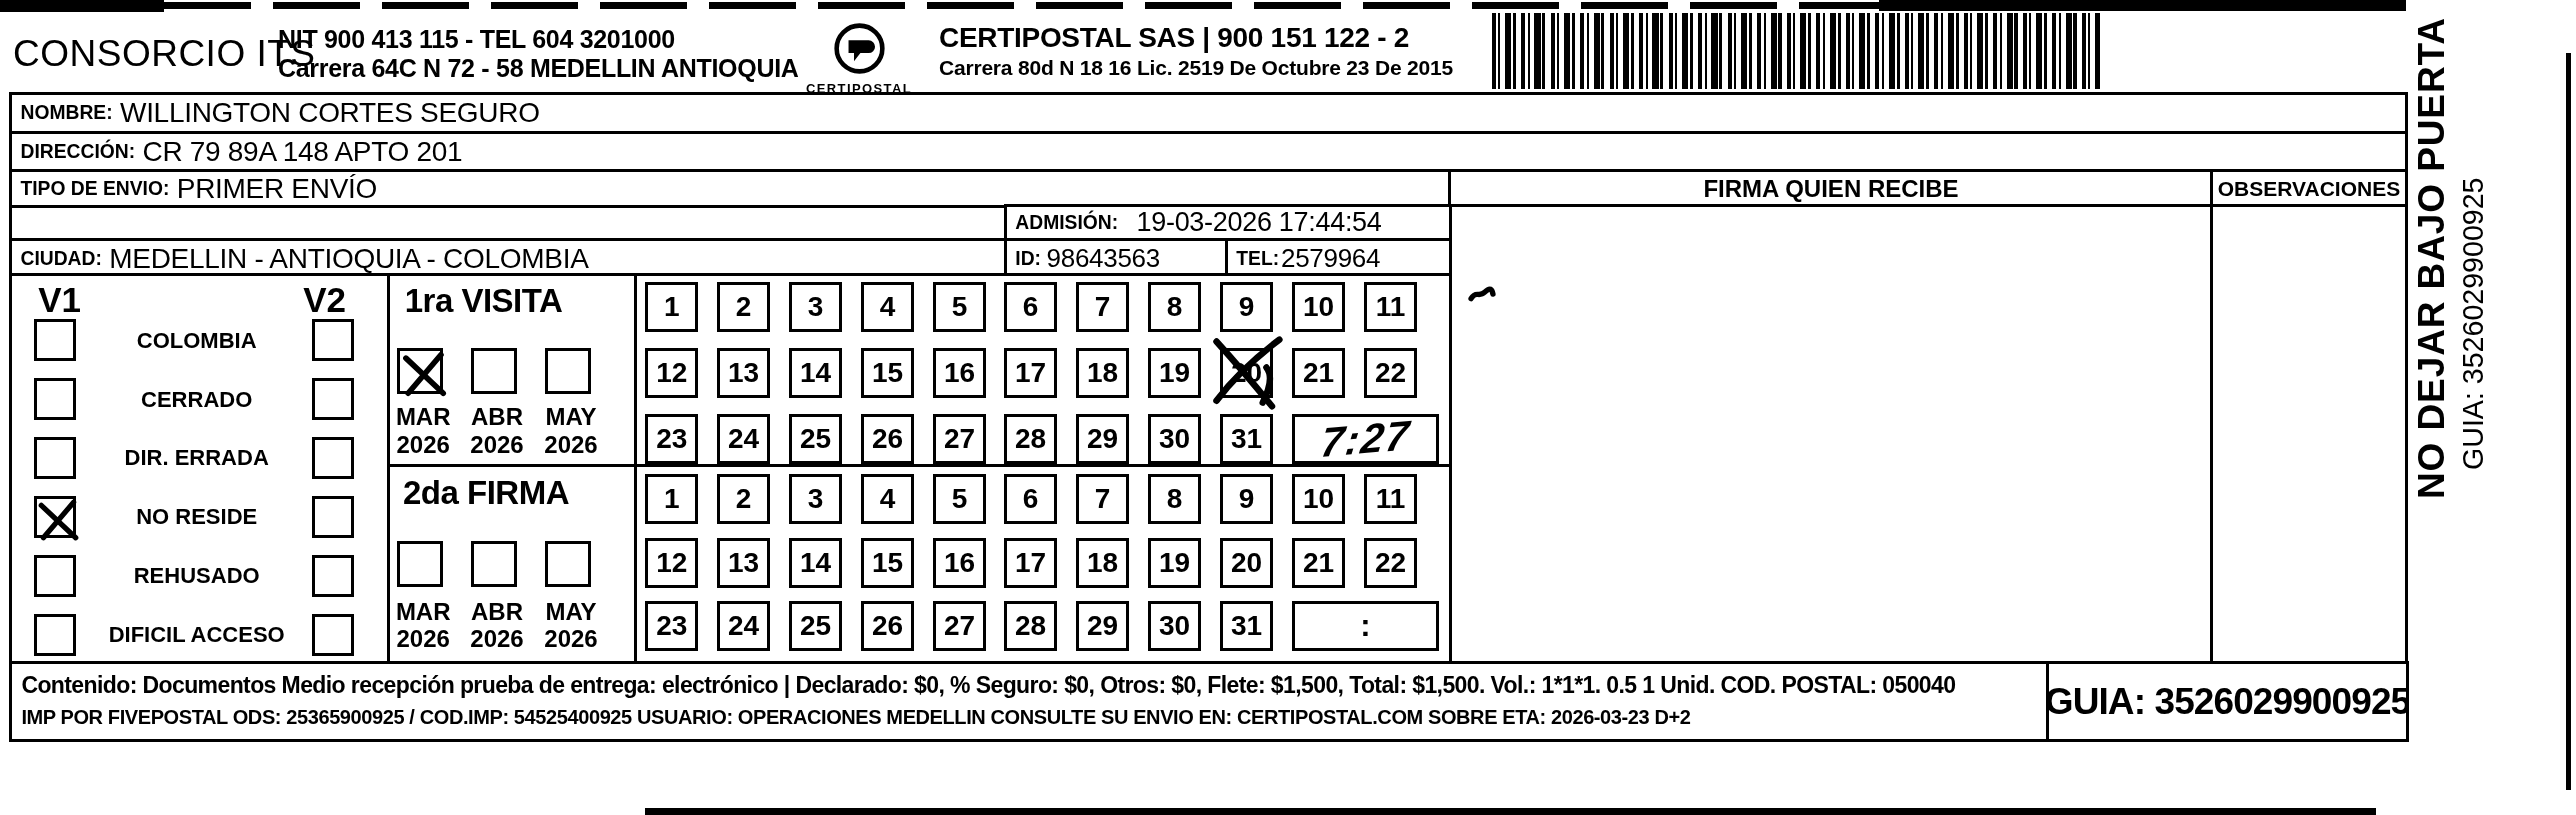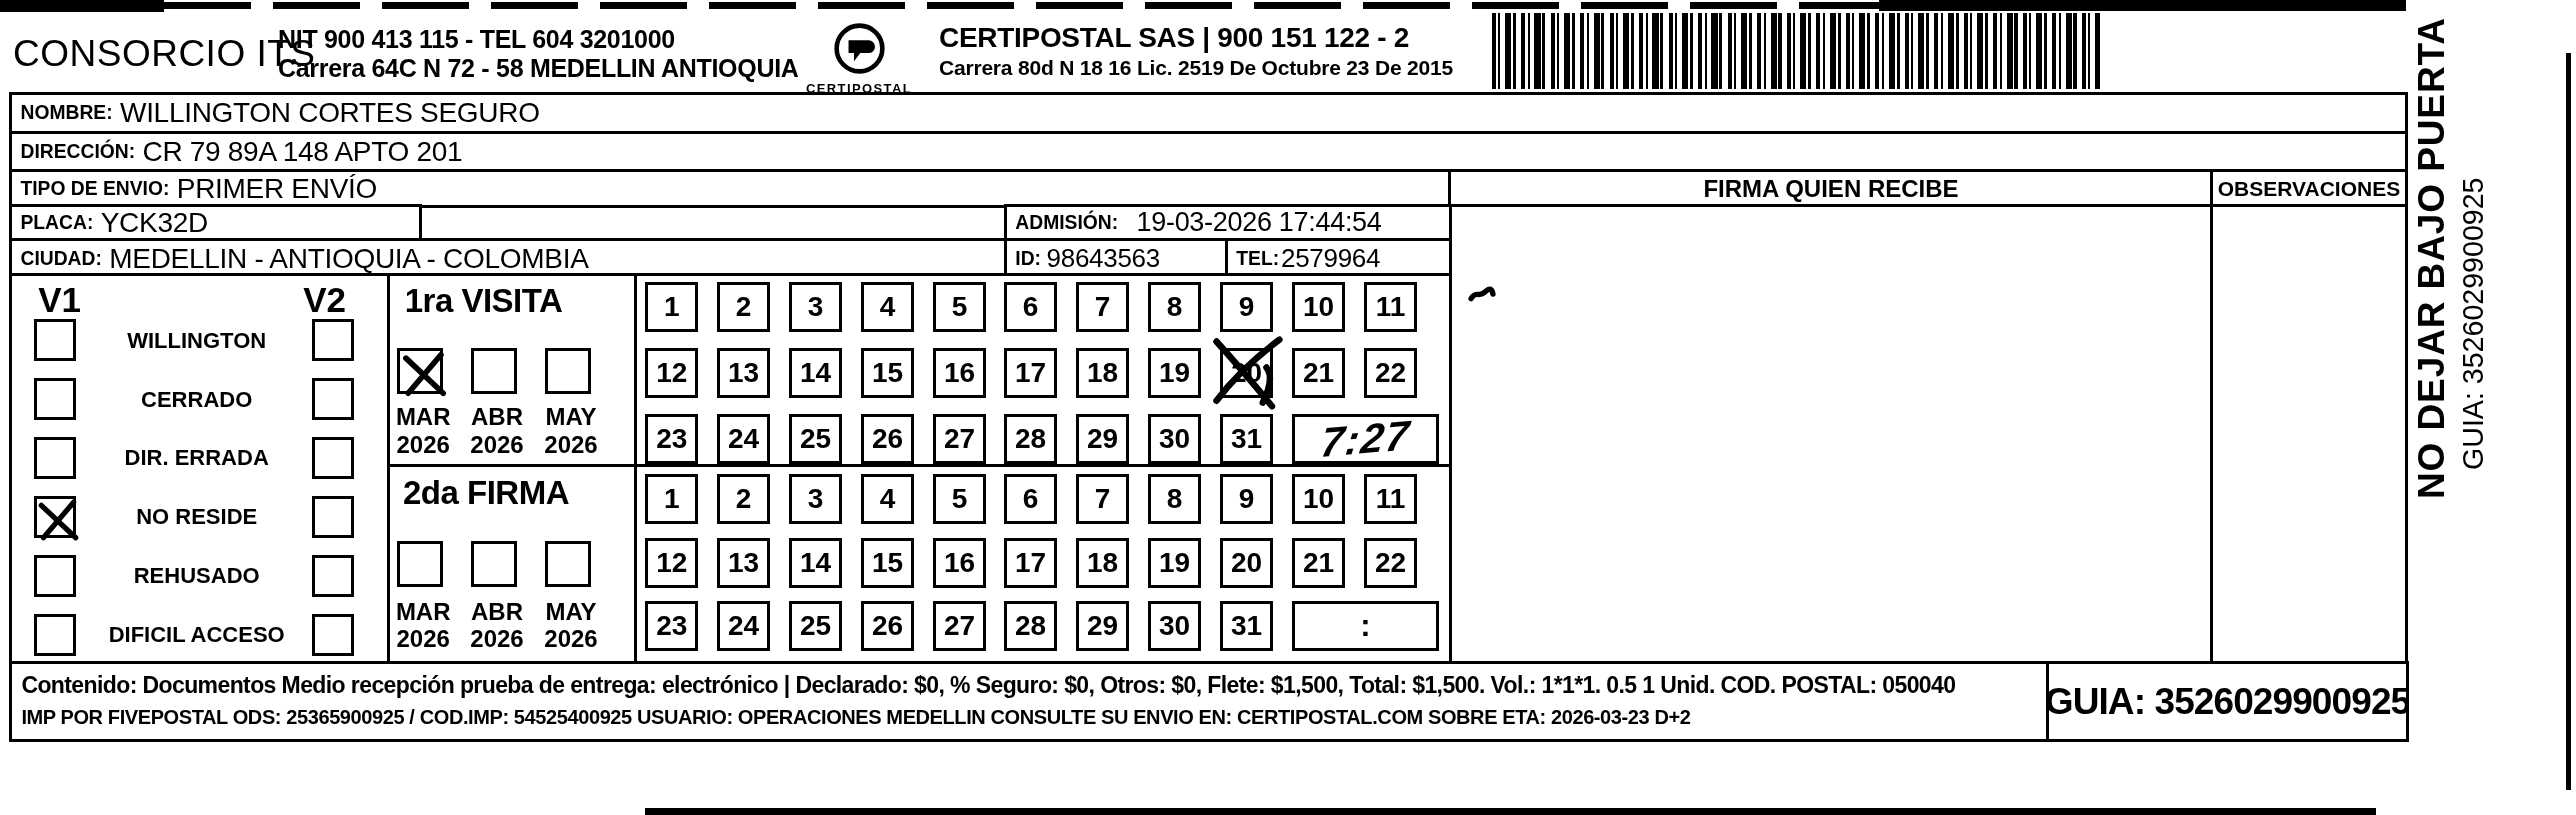--- a/index.html
+++ b/index.html
@@ -103,24 +103,20 @@
   <div class="cell" style="left:9.2px;top:169px;width:1442px;height:39px">
     <span class="lbl">TIPO DE ENVIO:</span>
     <span class="val">PRIMER ENVÍO</span>
   </div>
   <div class="cell hdrcell" style="left:2210px;top:169px;width:198px;height:39px;font-size:21px">
     <span>OBSERVACIONES</span>
   </div>
   <div class="box" style="left:1448px;top:204px;width:766px;height:460px"></div>
   <div class="box" style="left:2210px;top:204px;width:198px;height:460px"></div>
 
-  <div class="cell" style="left:9.2px;top:204px;width:413px;height:37px">
-    <span class="lbl">PLACA:</span>
-    <span class="val">YCK32D</span>
-  </div>
   <div class="cell" style="left:1004px;top:204px;width:448px;height:37px">
     <span class="lbl">ADMISIÓN:</span>
     <span class="val" style="font-size:27px;margin-left:11px">19-03-2026 17:44:54</span>
   </div>
 
   <div class="cell" style="left:9.2px;top:238px;width:998px;height:41px">
     <span class="lbl">CIUDAD:</span>
     <span class="val">MEDELLIN - ANTIOQUIA - COLOMBIA</span>
   </div>
   <div class="cell" style="left:1004px;top:238px;width:225px;height:41px">
@@ -129,21 +125,21 @@
   </div>
   <div class="cell" style="left:1225px;top:238px;width:227px;height:41px">
     <span class="lbl">TEL:</span>
     <span class="val" style="font-size:26px;margin-left:-5.5px">2579964</span>
   </div>
 
   <div class="box" style="left:9.2px;top:273px;width:381px;height:392px">
     <div class="vhdr" style="left:26px;top:3.7px">V1</div>
     <div class="vhdr" style="left:291px;top:3.7px">V2</div>
   <div class="cb" style="position: absolute; box-sizing: border-box; left: 22px; top: 43px; width: 42px; height: 42px;"></div>
-      <div class="srow-label" style="position: absolute; box-sizing: border-box; left: 74px; top: 52px; width: 221px;">WILLINGTON</div>
+      <div class="srow-label" style="position: absolute; box-sizing: border-box; left: 74px; top: 52px; width: 221px;">COLOMBIA</div>
       <div class="cb" style="position: absolute; box-sizing: border-box; left: 300px; top: 43px; width: 42px; height: 42px;"></div>
       <div class="cb" style="position: absolute; box-sizing: border-box; left: 22px; top: 102px; width: 42px; height: 42px;"></div>
       <div class="srow-label" style="position: absolute; box-sizing: border-box; left: 74px; top: 111px; width: 221px;">CERRADO</div>
       <div class="cb" style="position: absolute; box-sizing: border-box; left: 300px; top: 102px; width: 42px; height: 42px;"></div>
       <div class="cb" style="position: absolute; box-sizing: border-box; left: 22px; top: 161px; width: 42px; height: 42px;"></div>
       <div class="srow-label" style="position: absolute; box-sizing: border-box; left: 74px; top: 169px; width: 221px;">DIR. ERRADA</div>
       <div class="cb" style="position: absolute; box-sizing: border-box; left: 300px; top: 161px; width: 42px; height: 42px;"></div>
       <div class="cb" style="position: absolute; box-sizing: border-box; left: 22px; top: 220px; width: 42px; height: 42px;">
         <svg class="xmark" style="position:absolute;overflow:visible;left:-2.8px;top:-2.8px;width:48px;height:48px" viewBox="0 0 46 46">
           <path d="M7 9 L40 40"></path>

